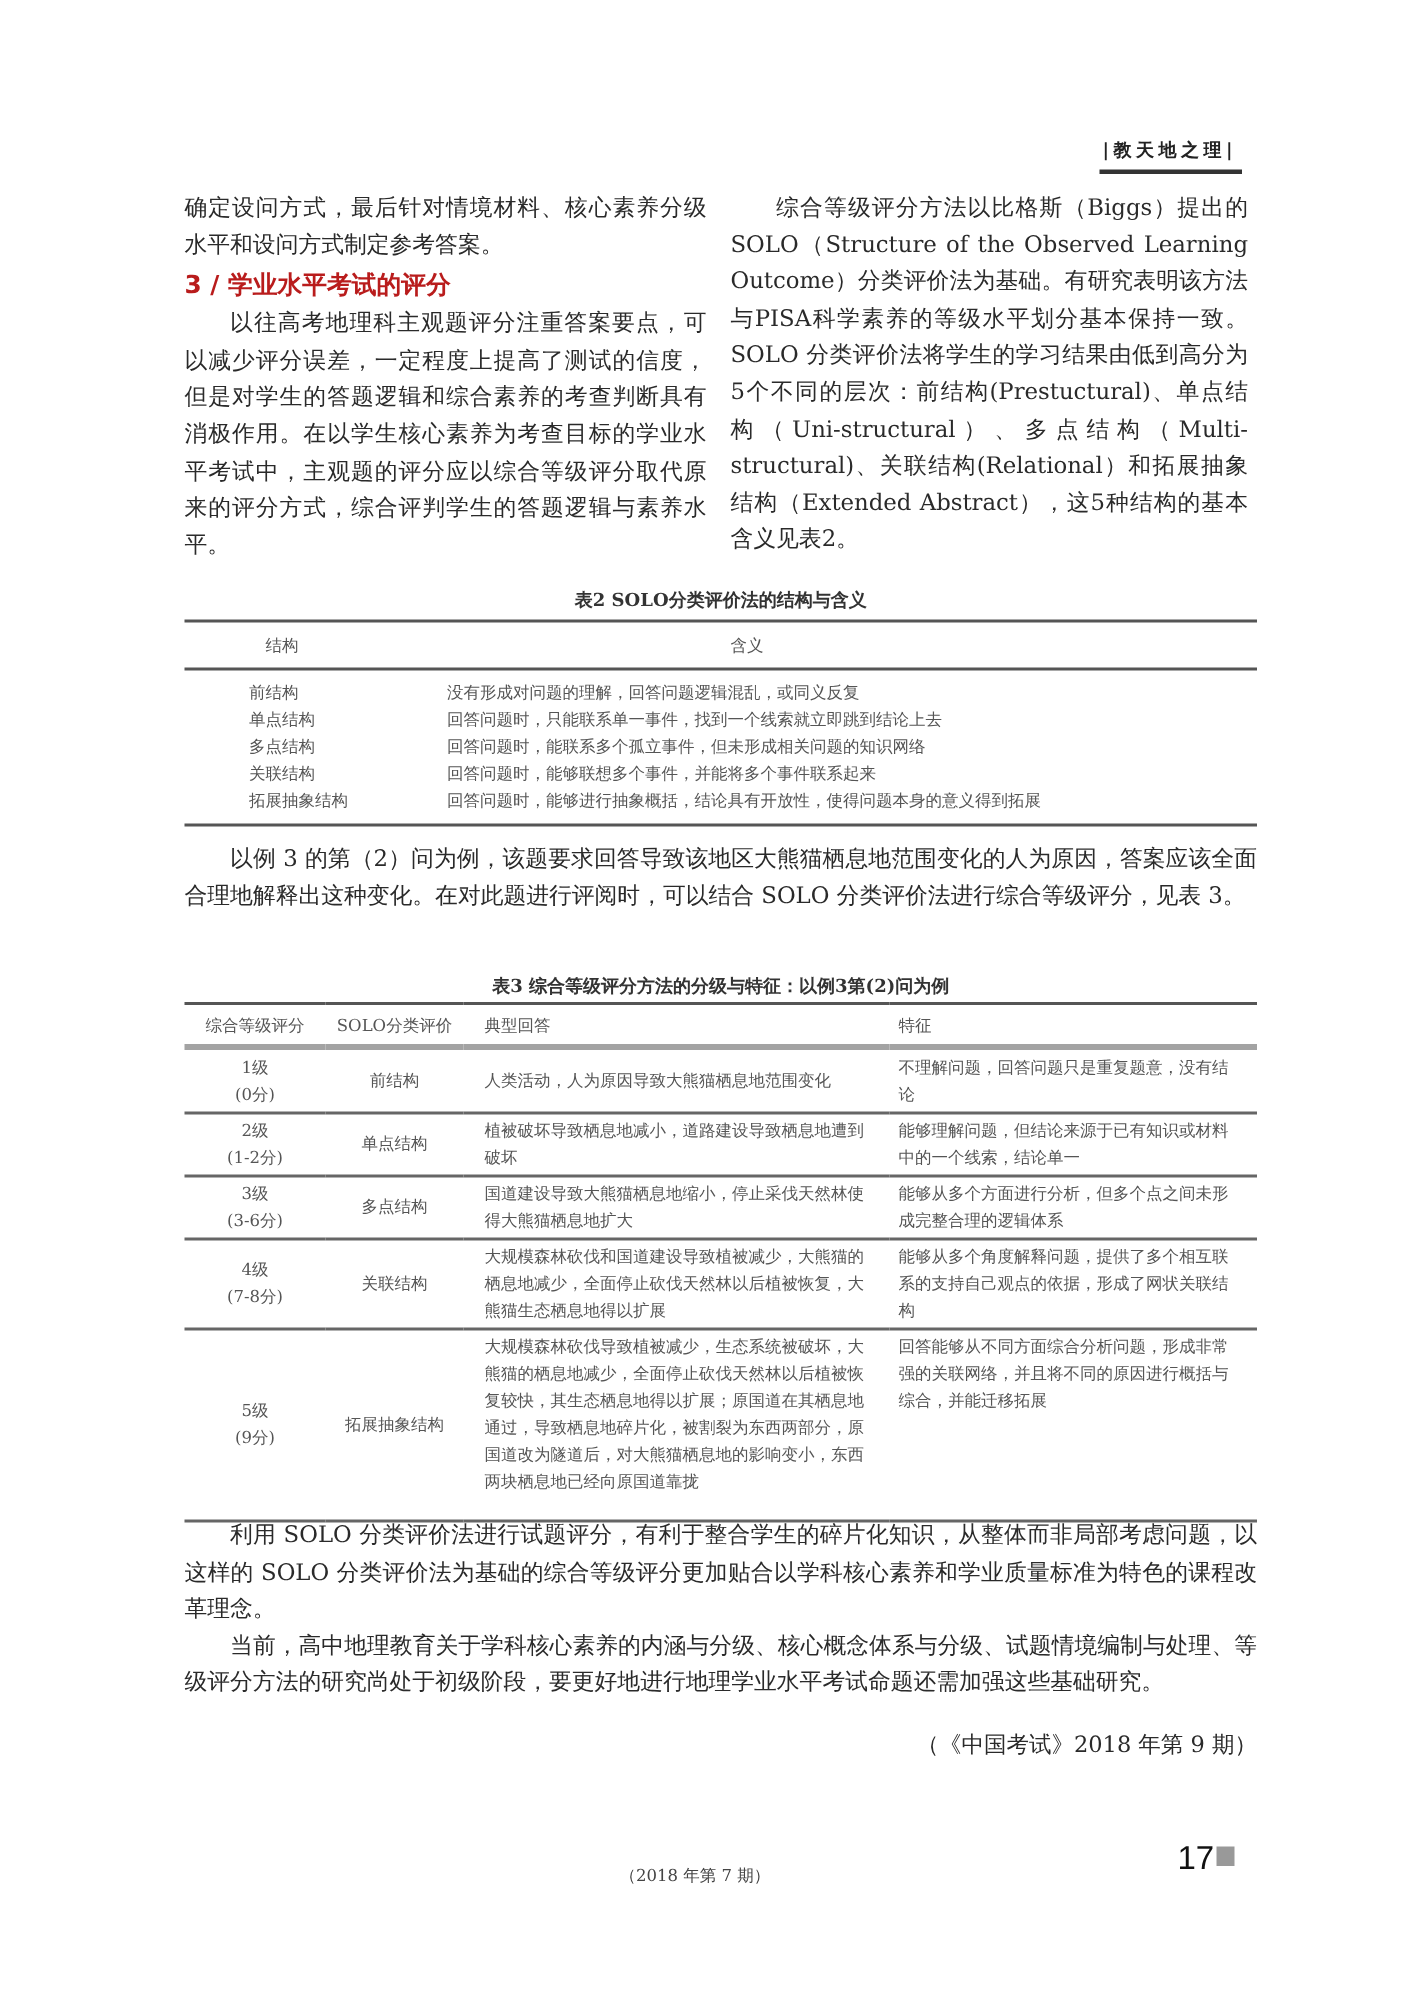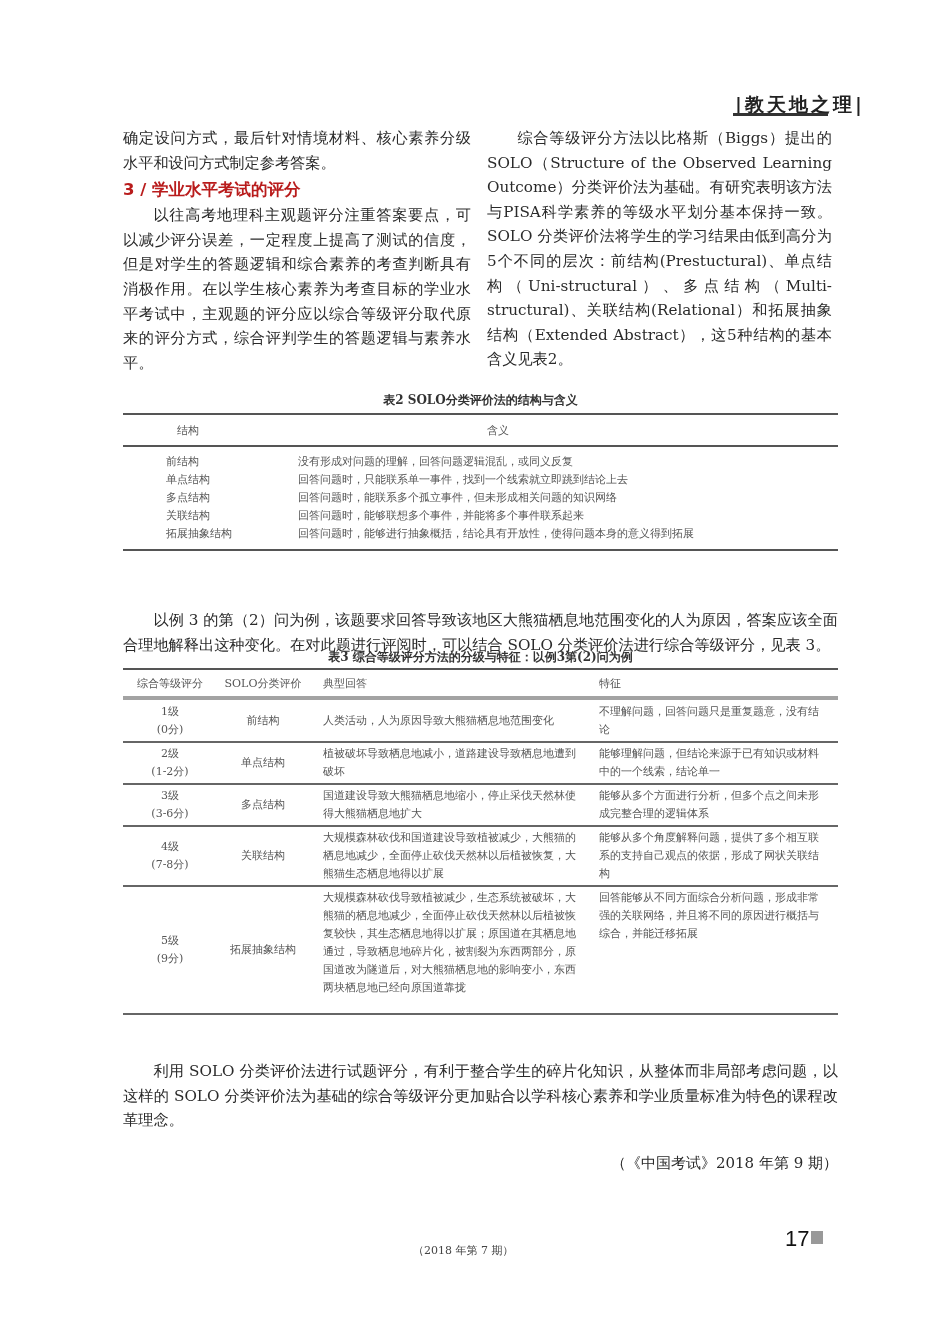--- a/index.html
+++ b/index.html
@@ -1,21 +1,21 @@
 <!DOCTYPE html>
 <html><head>
 <meta charset="utf-8">
 <style>
   html, body { margin: 0; padding: 0; background: #ffffff; }
   body { width: 950px; height: 1343px; position: relative; overflow: hidden;
          font-family: "DejaVu Serif", "Liberation Serif", serif; color: #2a2a2a; }
   .abs { position: absolute; }
 
   
-  .running-head { left: 735px; top: 92px; font-size: 19px; font-weight: bold; letter-spacing: 3px; color: #222; }
+  .running-head { left: 735px; top: 92px; font-size: 12px; font-weight: bold; letter-spacing: 3px; color: #222; }
   .running-head-bar { left: 733px; top: 113px; width: 95px; height: 3px; background: #333; }
 
   
   .col { font-size: 15.2px; line-height: 24.6px; text-align: justify; }
   .col-left { left: 123px; top: 126px; width: 348px; }
   .col-right { left: 487px; top: 126px; width: 345px; }
   .col p { margin: 0; }
   .indent { text-indent: 2em; }
   .sec-head { font-family: "DejaVu Sans", "Liberation Sans", sans-serif; font-weight: bold;
               font-size: 16.5px; margin: 3px 0 1px 0; color: #b91c1c; line-height: 24px; }
@@ -28,21 +28,21 @@
   #t2-caption { left: 123px; top: 392px; width: 715px; }
   #t2 { left: 123px; top: 413px; width: 715px; }
   #t2 th { height: 28px; border-top: 2px solid #555; border-bottom: 2px solid #555; }
   #t2 td { height: 18px; padding: 0; line-height: 18px; }
   #t2 tr.first td { padding-top: 6px; }
   #t2 tr.last td { padding-bottom: 6px; border-bottom: 2px solid #555; }
   #t2 .c1 { width: 120px; padding-left: 43px; text-align: left; }
   #t2 .c2 { text-align: left; padding-left: 0; }
   #t2 th.c2 { text-align: center; padding-right: 140px; }
 
-  .para-full { left: 123px; width: 715px; font-size: 15.2px; line-height: 24.6px; text-align: justify; margin-top: 48px; }
+  .para-full { left: 123px; width: 715px; font-size: 15.2px; line-height: 24.6px; text-align: justify; }
   .para-full p { margin: 0; }
 
   #t3-caption { left: 123px; top: 649px; width: 715px; }
   #t3 { left: 123px; top: 668px; width: 715px; table-layout: fixed; }
   #t3 th { height: 24px; border-top: 2px solid #555; border-bottom: 4px solid #a3a3a3; }
   #t3 td { vertical-align: middle; line-height: 18px; padding: 2px 0; }
   #t3 tr.row td { border-bottom: 2px solid #666; }
   #t3 .c1 { width: 92px; text-align: center; }
   #t3 .c2 { width: 90px; text-align: center; }
   #t3 .c3 { width: 262px; text-align: left; padding-left: 14px; padding-right: 8px; }
@@ -161,19 +161,20 @@
       </td>
       <td class="c2">拓展抽象结构</td>
       <td class="c3" style="vertical-align:top;">大规模森林砍伐导致植被减少，生态系统被破坏，大熊猫的栖息地减少，全面停止砍伐天然林以后植被恢复较快，其生态栖息地得以扩展；原国道在其栖息地通过，导致栖息地碎片化，被割裂为东西两部分，原国道改为隧道后，对大熊猫栖息地的影响变小，东西两块栖息地已经向原国道靠拢</td>
       <td class="c4" style="vertical-align:top;">回答能够从不同方面综合分析问题，形成非常强的关联网络，并且将不同的原因进行概括与综合，并能迁移拓展</td>
     </tr>
   </tbody>
 </table>
 
 <div class="abs para-full" style="top:1011px;">
   <p class="indent">利用 SOLO 分类评价法进行试题评分，有利于整合学生的碎片化知识，从整体而非局部考虑问题，以这样的 SOLO 分类评价法为基础的综合等级评分更加贴合以学科核心素养和学业质量标准为特色的课程改革理念。</p>
+  <p class="indent">当前，高中地理教育关于学科核心素养的内涵与分级、核心概念体系与分级、试题情境编制与处理、等级评分方法的研究尚处于初级阶段，要更好地进行地理学业水平考试命题还需加强这些基础研究。</p>
 </div>
 
 <div class="abs source">（《中国考试》2018 年第 9 期）</div>
 
 <div class="abs footer-issue">（2018 年第 7 期）</div>
 <div class="abs page-num">17</div>
 <div class="abs page-square"></div>
 
 </body></html>

